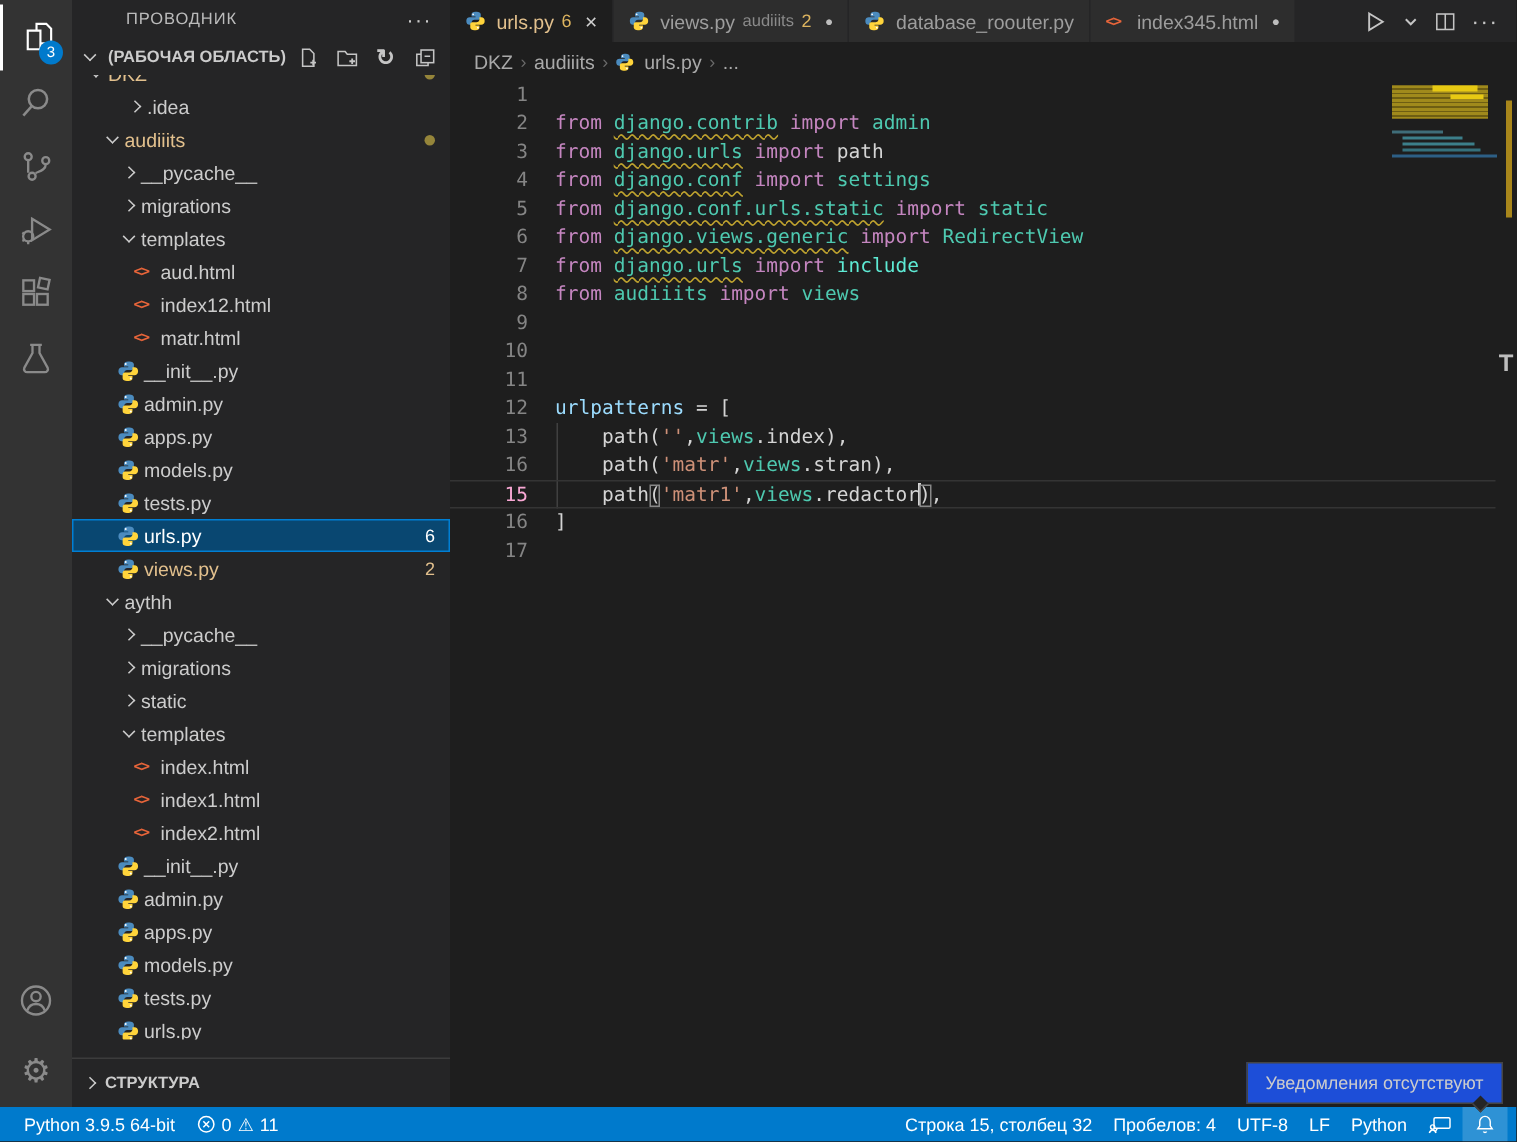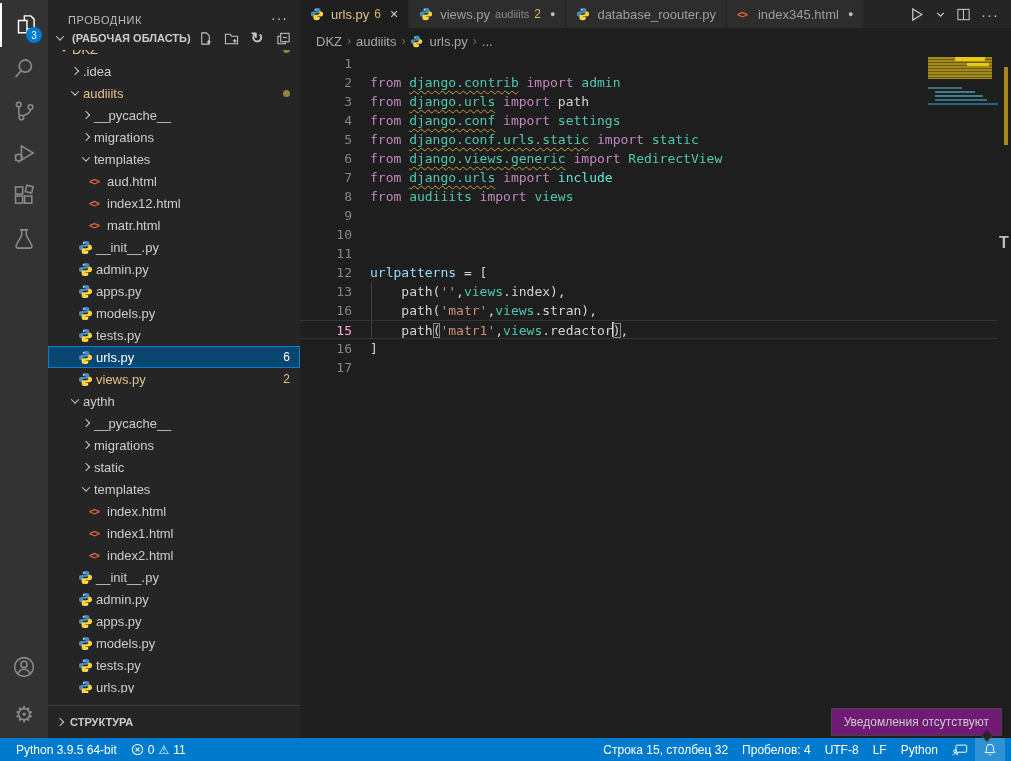--- a/index.html
+++ b/index.html
@@ -10,21 +10,21 @@
 
   
   .activitybar { position:absolute; left:0; top:0; width:48px; bottom:23px; background:#333333; }
   .ab-item { position:absolute; left:0; width:48px; height:44px; display:flex; align-items:center; justify-content:center; cursor:pointer; }
   .ab-item.active { border-left:2px solid #ffffff; }
   .ab-badge { position:absolute; right:6px; bottom:4px; min-width:16px; height:16px; border-radius:9px;
               background:#007acc; color:#fff; font-size:10px; display:flex; align-items:center; justify-content:center; }
 
   
   .sidebar { position:absolute; left:48px; width:252px; top:0; bottom:23px; background:#252526; overflow:hidden; }
-  .sb-title { height:26px; display:flex; align-items:flex-end; padding:0 12px 0 20px; font-size:11px; color:#bbbbbb; letter-spacing:0.6px; }
+  .sb-title { height:26px; display:flex; align-items:center; padding:0 12px 0 20px; font-size:11px; color:#bbbbbb; letter-spacing:0.6px;margin-left:16px; }
   .sb-title .more { margin-left:auto; color:#cccccc; font-size:14px; letter-spacing:1px; cursor:pointer; }
   .ws-header { height:24px; display:flex; align-items:center; gap:4px; padding:0 8px 0 4px; font-size:11px; font-weight:bold; color:#cccccc; }
   .ws-label { white-space:nowrap; overflow:hidden; }
   .ws-actions { margin-left:auto; display:flex; gap:8px; align-items:center; }
   .ws-actions .act { width:18px; height:18px; display:flex; align-items:center; justify-content:center; color:#c5c5c5; cursor:pointer; font-size:14px; }
 
   .tree { position:absolute; top:50px; left:0; right:0; bottom:45px; overflow:hidden; }
   .tree-row { display:flex; align-items:center; height:22px; padding-right:10px; font-size:13px; color:#cccccc; cursor:pointer; position:relative; }
   .tree-row.first { margin-top:-12px; }
   .tree-row.selected { background:#094771; outline:1px solid #007fd4; outline-offset:-1px; color:#ffffff; }
@@ -87,21 +87,21 @@
 
   
   .statusbar { position:absolute; left:0; right:0; bottom:0; height:23px; background:#007acc; color:#ffffff;
                display:flex; align-items:center; font-size:12px; padding:0 6px 0 16px; }
   .sb-item { display:flex; align-items:center; gap:4px; padding:0 7px; height:23px; cursor:pointer; white-space:nowrap; }
   .sb-right { margin-left:auto; display:flex; align-items:flex-end; }
   .sb-item.bell-item { background:rgba(255,255,255,0.18); width:30px; justify-content:center; }
 
   
   .toast { position:absolute; right:9px; bottom:25px; height:28px; padding:0 12px; display:flex; align-items:center;
-           background:#701a75; border:1px solid #454545; color:#cccccc; font-size:12px; }
+           background:#1d4ed8; border:1px solid #454545; color:#cccccc; font-size:12px; }
   .toast-notch { position:absolute; right:20px; bottom:21px; width:8px; height:8px; background:#252526;
                  border-right:1px solid #454545; border-bottom:1px solid #454545; transform:rotate(45deg); }
 </style>
 </head>
 <body>
 
 <div class="activitybar">
   <div class="ab-item active" style="top:3px">
     <svg width="26" height="26" viewBox="0 0 20 20" fill="none" stroke="#ffffff" stroke-width="1.1">
       <path d="M9.5 3h5l2.5 2.5V13h-7.5z"></path>
@@ -184,21 +184,21 @@
         </svg>
         </span>
     </span>
   </div>
   <div class="tree" id="file-tree">
       <div class="tree-row first" style="padding-left: 8px;">
         <span class="chev exp"></span>
         <span class="label mod">DKZ</span>
         <span class="row-dot"></span>
       </div>
-      <div class="tree-row" style="padding-left: 19px;">
+      <div class="tree-row" style="padding-left: 34px;">
         <span class="chev col"></span>
         <span class="label ">.idea</span>
       </div>
       <div class="tree-row" style="padding-left: 19px;">
         <span class="chev exp"></span>
         <span class="label mod">audiiits</span>
         <span class="row-dot"></span>
       </div>
       <div class="tree-row" style="padding-left: 30px;">
         <span class="chev col"></span>

